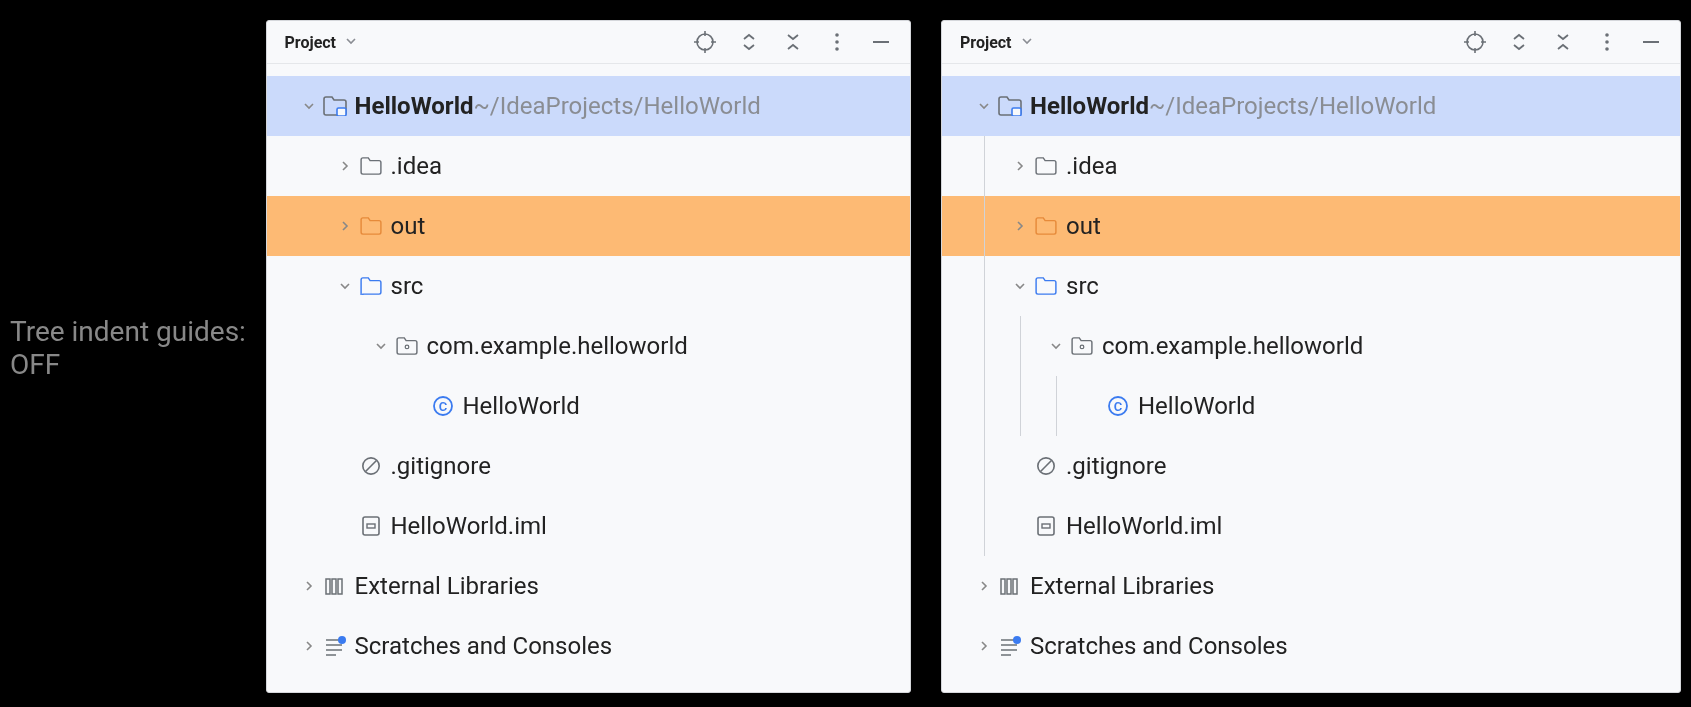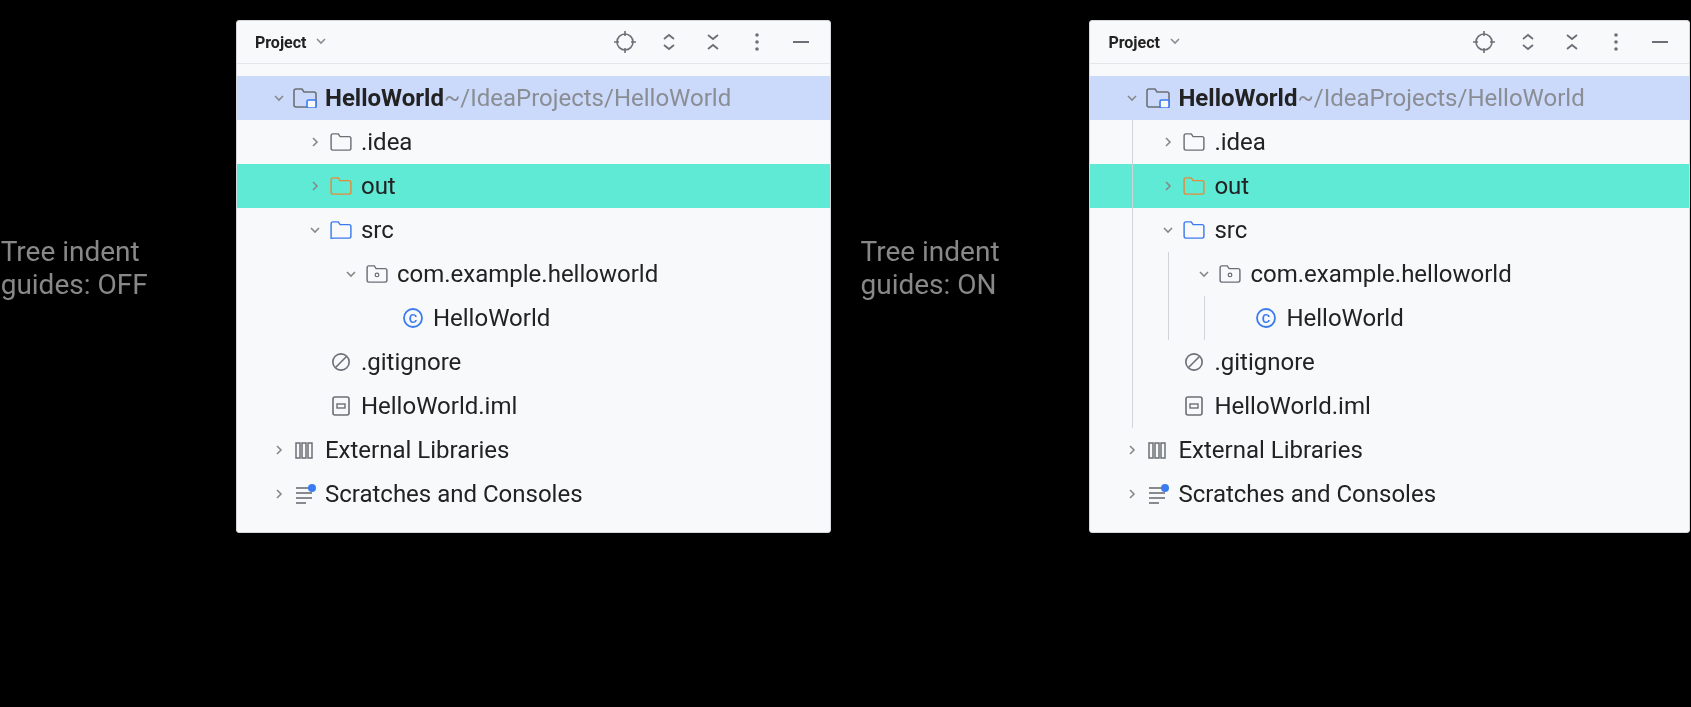--- a/index.html
+++ b/index.html
@@ -55,29 +55,29 @@
     gap: 22px;
     color: #6b7076;
   }
   .tool-icon { width: 22px; height: 22px; display:flex; align-items:center; justify-content:center; cursor:pointer; }
   .tree {
     padding: 12px 0 16px 0;
   }
   .row {
     display: flex;
     align-items: center;
-    height: 44px;
+    height: 60px;
     font-size: 24px;
     color: #222;
     position: relative;
     padding-left: 30px;
     padding-right: 18px;
   }
   .row.selected { background: #cbdafb; }
-  .row.highlighted { background: #5eead4; }
+  .row.highlighted { background: #fdba74; }
   .arrow {
     width: 24px;
     display: flex;
     justify-content: center;
     color: #888;
     flex-shrink: 0;
   }
   .arrow svg { width: 14px; height: 14px; }
   .icon {
     width: 28px;
@@ -285,21 +285,20 @@
             </svg>
           </span>
         <span>Scratches and Consoles</span>
       </div>
 
     </div>
   </div>
 </div>
 
 <div class="panel-wrap">
-  <div class="caption">Tree indent guides: ON</div>
   <div class="panel">
     <div class="toolbar">
       <div class="toolbar-left">
         <span>Project</span>
         <span class="chev">
           <svg width="14" height="14" viewBox="0 0 14 14">
               <path d="M3 5l4 4 4-4" fill="none" stroke="currentColor" stroke-width="1.6"></path>
             </svg>
         </span>
       </div>

